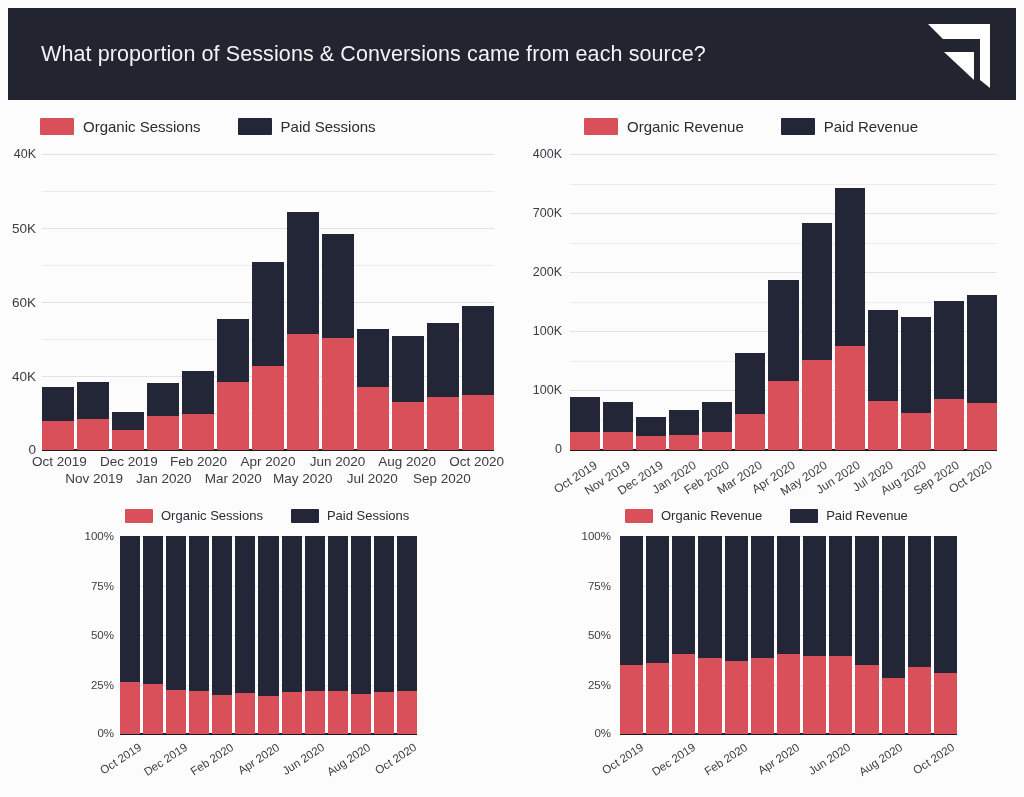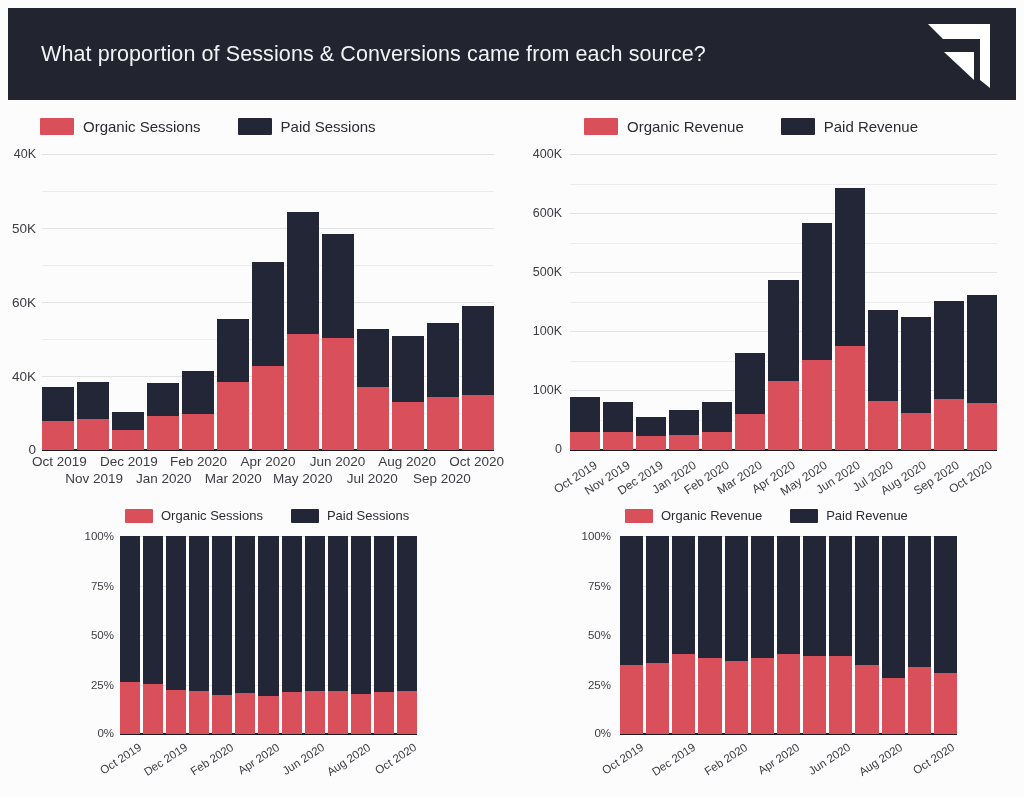--- a/index.html
+++ b/index.html
@@ -282,22 +282,22 @@
             <div class="seg paid" style="bottom: 17.2%; height: 33.2%;"></div>
           </div>
           <div class="barcol" title="Oct 2020" style="flex: 1 1 0px; margin-right: 0px;">
             <div class="seg organic" style="bottom: 0%; height: 16%;"></div>
             <div class="seg paid" style="bottom: 16%; height: 36.4%;"></div>
           </div>
         </div>
     </div>
 
     <div class="ytick" style="left:0px; top:36px; width:50px; font-size:12.5px;">400K</div>
-    <div class="ytick" style="left:0px; top:95px; width:50px; font-size:12.5px;">600K</div>
-    <div class="ytick" style="left:0px; top:154px; width:50px; font-size:12.5px;">500K</div>
+    <div class="ytick" style="left:0px; top:95px; width:50px; font-size:12.5px;">700K</div>
+    <div class="ytick" style="left:0px; top:154px; width:50px; font-size:12.5px;">200K</div>
     <div class="ytick" style="left:0px; top:213px; width:50px; font-size:12.5px;">100K</div>
     <div class="ytick" style="left:0px; top:272px; width:50px; font-size:12.5px;">100K</div>
     <div class="ytick" style="left:0px; top:331px; width:50px; font-size:12.5px;">0</div>
 
     <div class="xlabels" id="xlabels-revenue" style="left:58px; top:338px; width:427px; height:56px;">
         <div class="xlab rot" style="font-size: 12px; left: -43.5769px; width: 66px; top: 2px;">Oct 2019</div>
         <div class="xlab rot" style="font-size: 12px; left: -10.7308px; width: 66px; top: 2px;">Nov 2019</div>
         <div class="xlab rot" style="font-size: 12px; left: 22.1154px; width: 66px; top: 2px;">Dec 2019</div>
         <div class="xlab rot" style="font-size: 12px; left: 54.9615px; width: 66px; top: 2px;">Jan 2020</div>
         <div class="xlab rot" style="font-size: 12px; left: 87.8077px; width: 66px; top: 2px;">Feb 2020</div>

